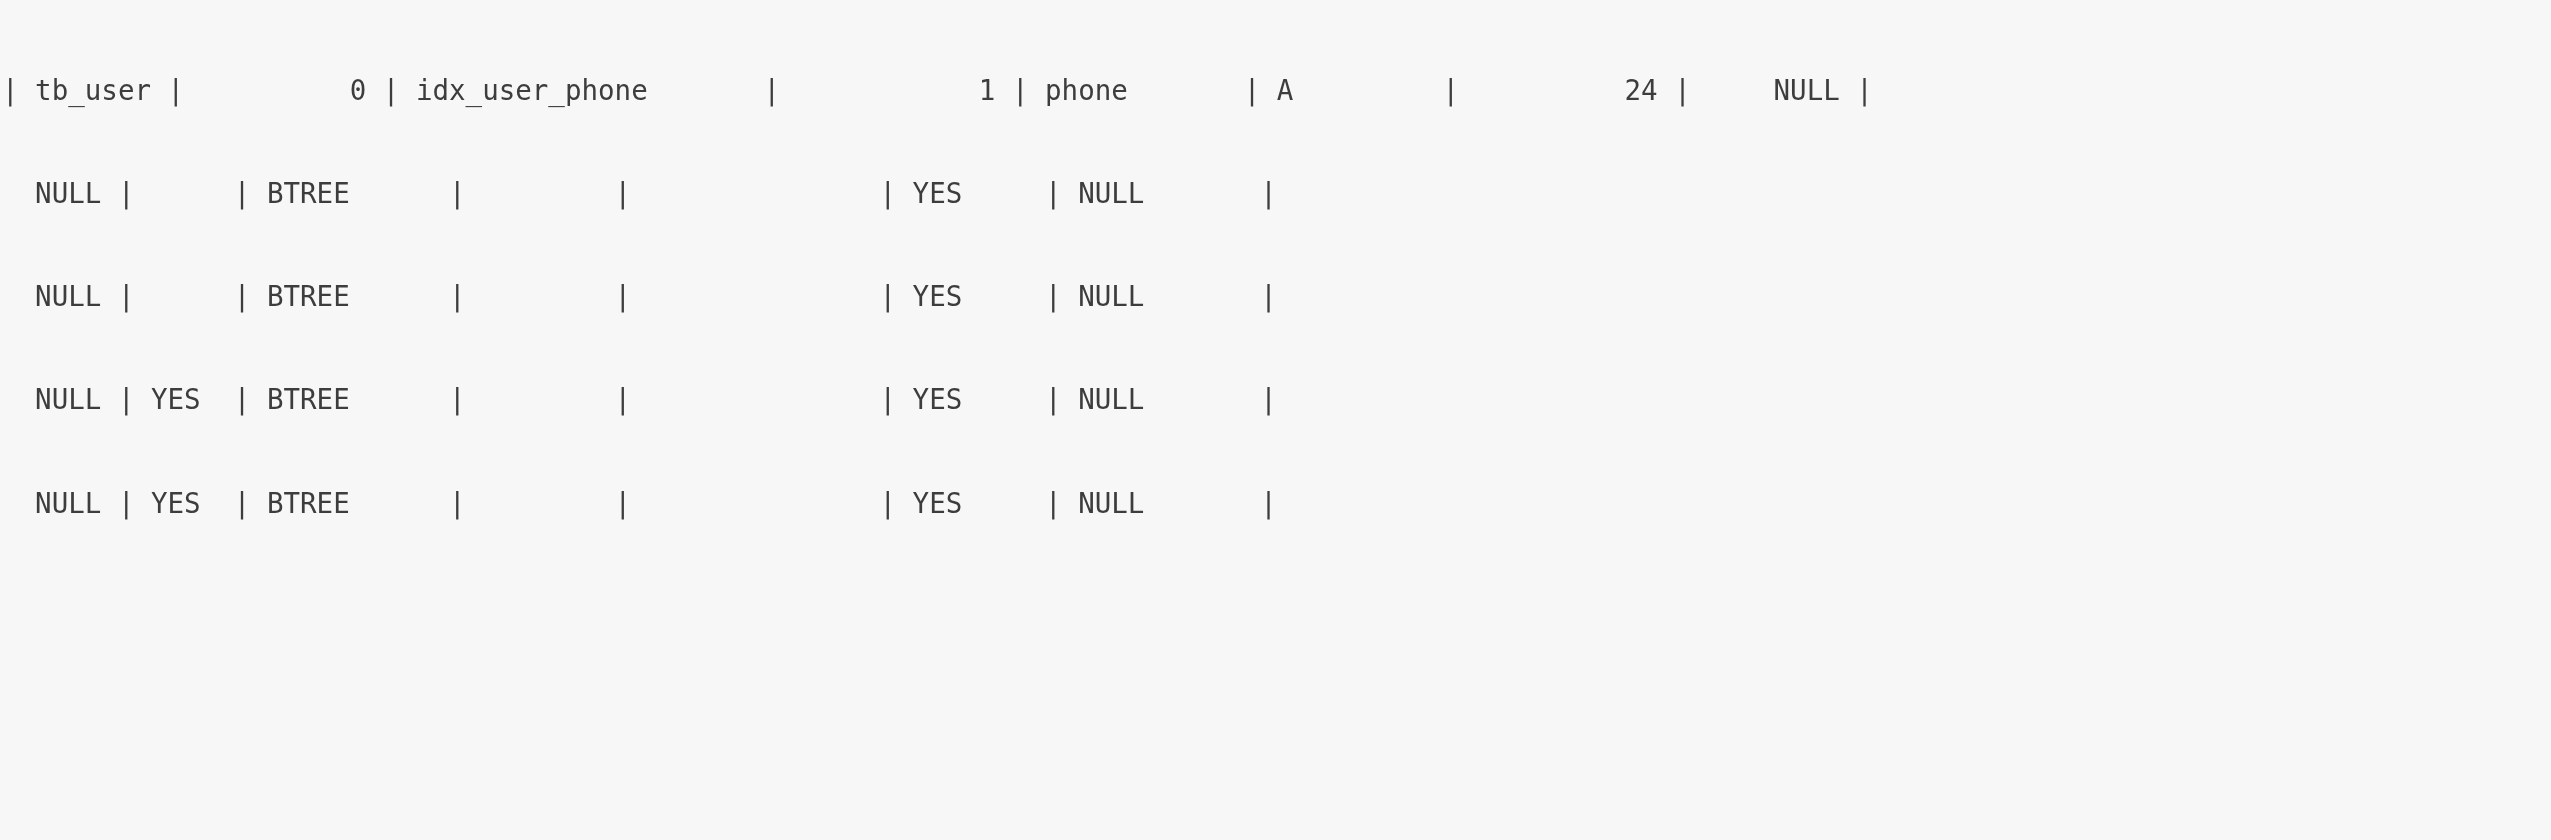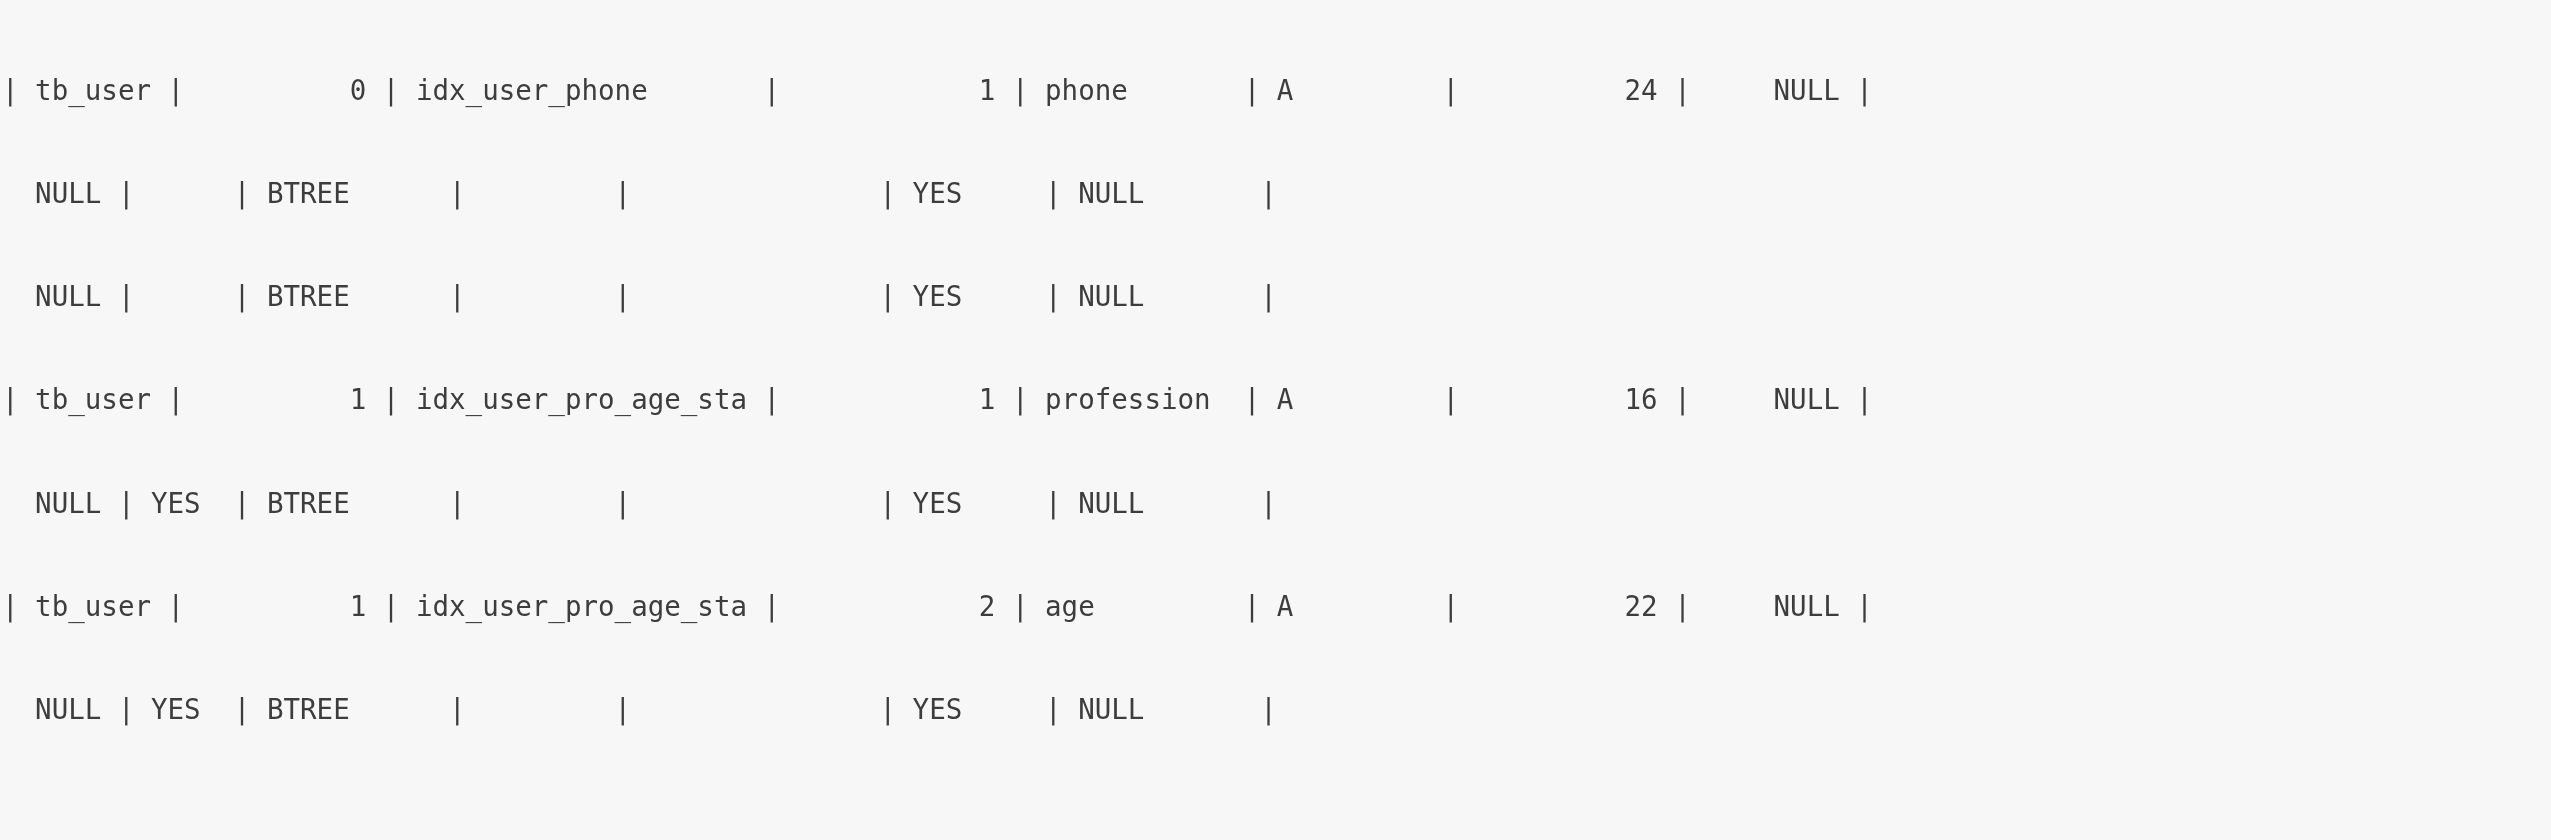--- a/index.html
+++ b/index.html
@@ -39,23 +39,21 @@
     
   }
 </style>
 </head>
 <body>
 
 <div id="terminal">
   <div class="line">| tb_user |          0 | idx_user_phone       |            1 | phone       | A         |          24 |     NULL |</div>
   <div class="line wrap">  NULL |      | BTREE      |         |               | YES     | NULL       |</div>
   <div class="line wrap">  NULL |      | BTREE      |         |               | YES     | NULL       |</div>
-  <div class="line">| tb_user |          1 | idx_user_pro_age_sta |            1 | profession  | A         |          16 |     NULL |</div>
   <div class="line wrap">  NULL | YES  | BTREE      |         |               | YES     | NULL       |</div>
-  <div class="line">| tb_user |          1 | idx_user_pro_age_sta |            2 | age         | A         |          22 |     NULL |</div>
   <div class="line wrap">  NULL | YES  | BTREE      |         |               | YES     | NULL       |</div>
   
   
   
   
   
   
   
 </div>
 

